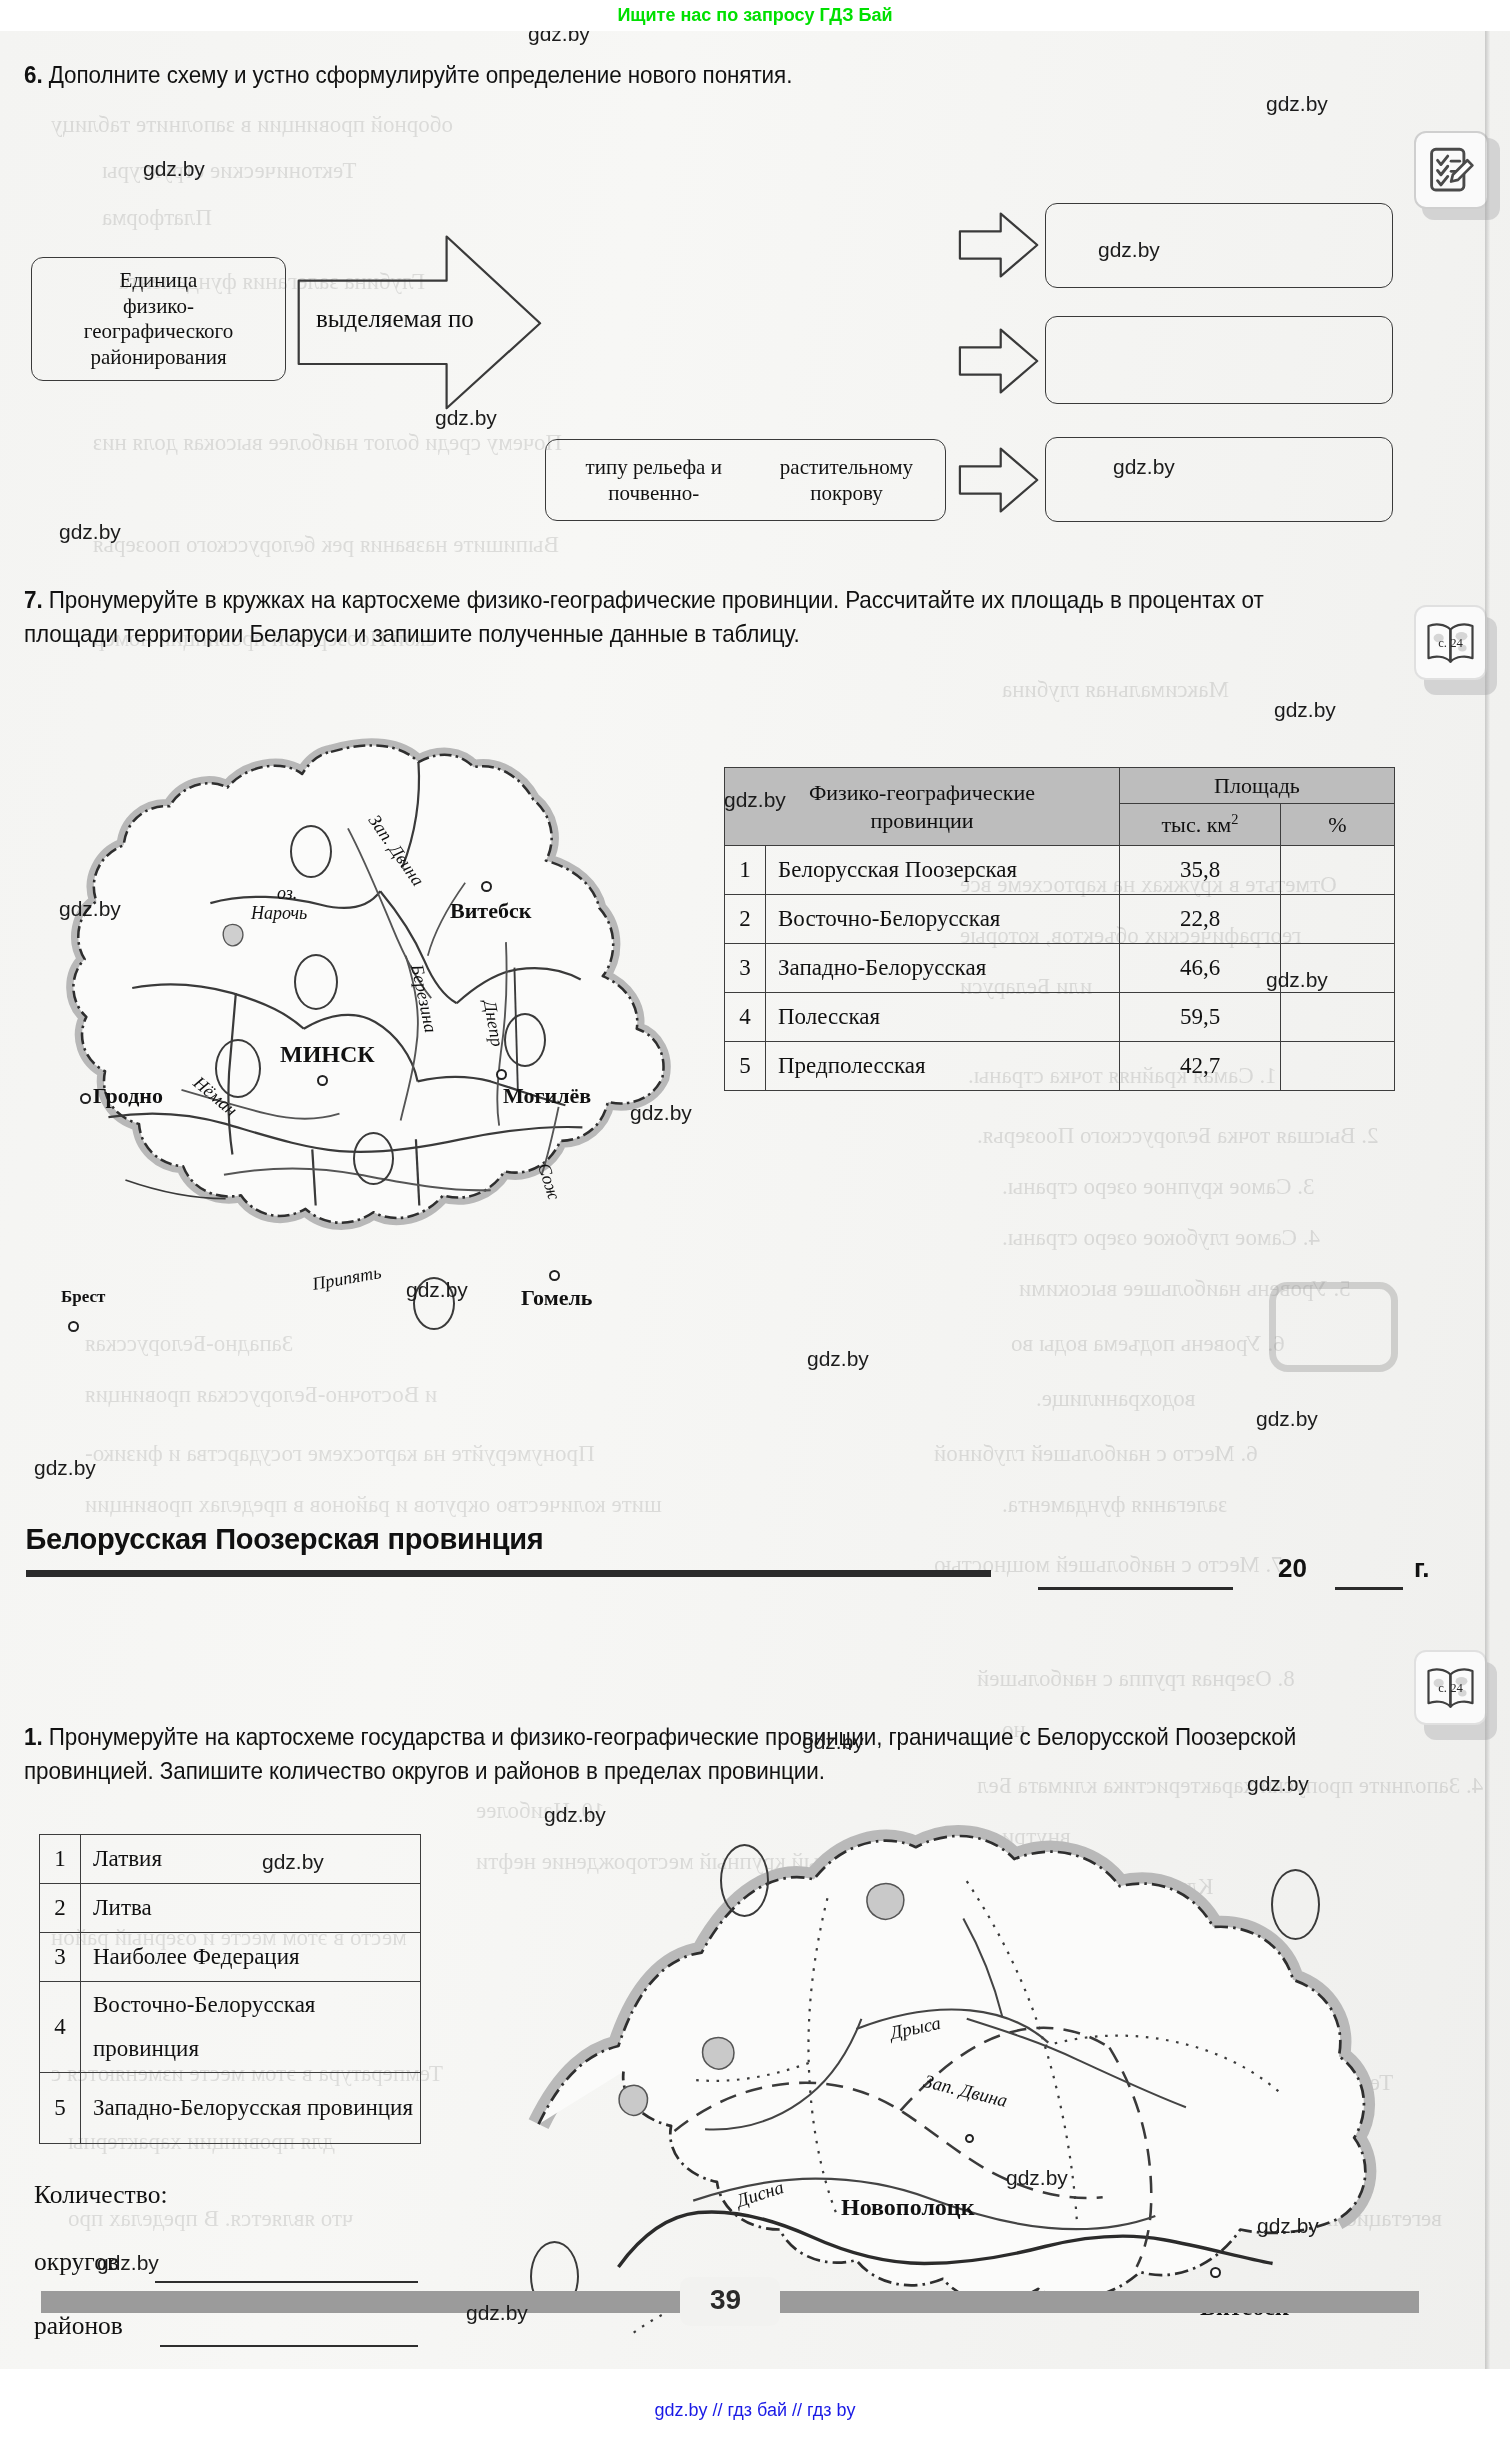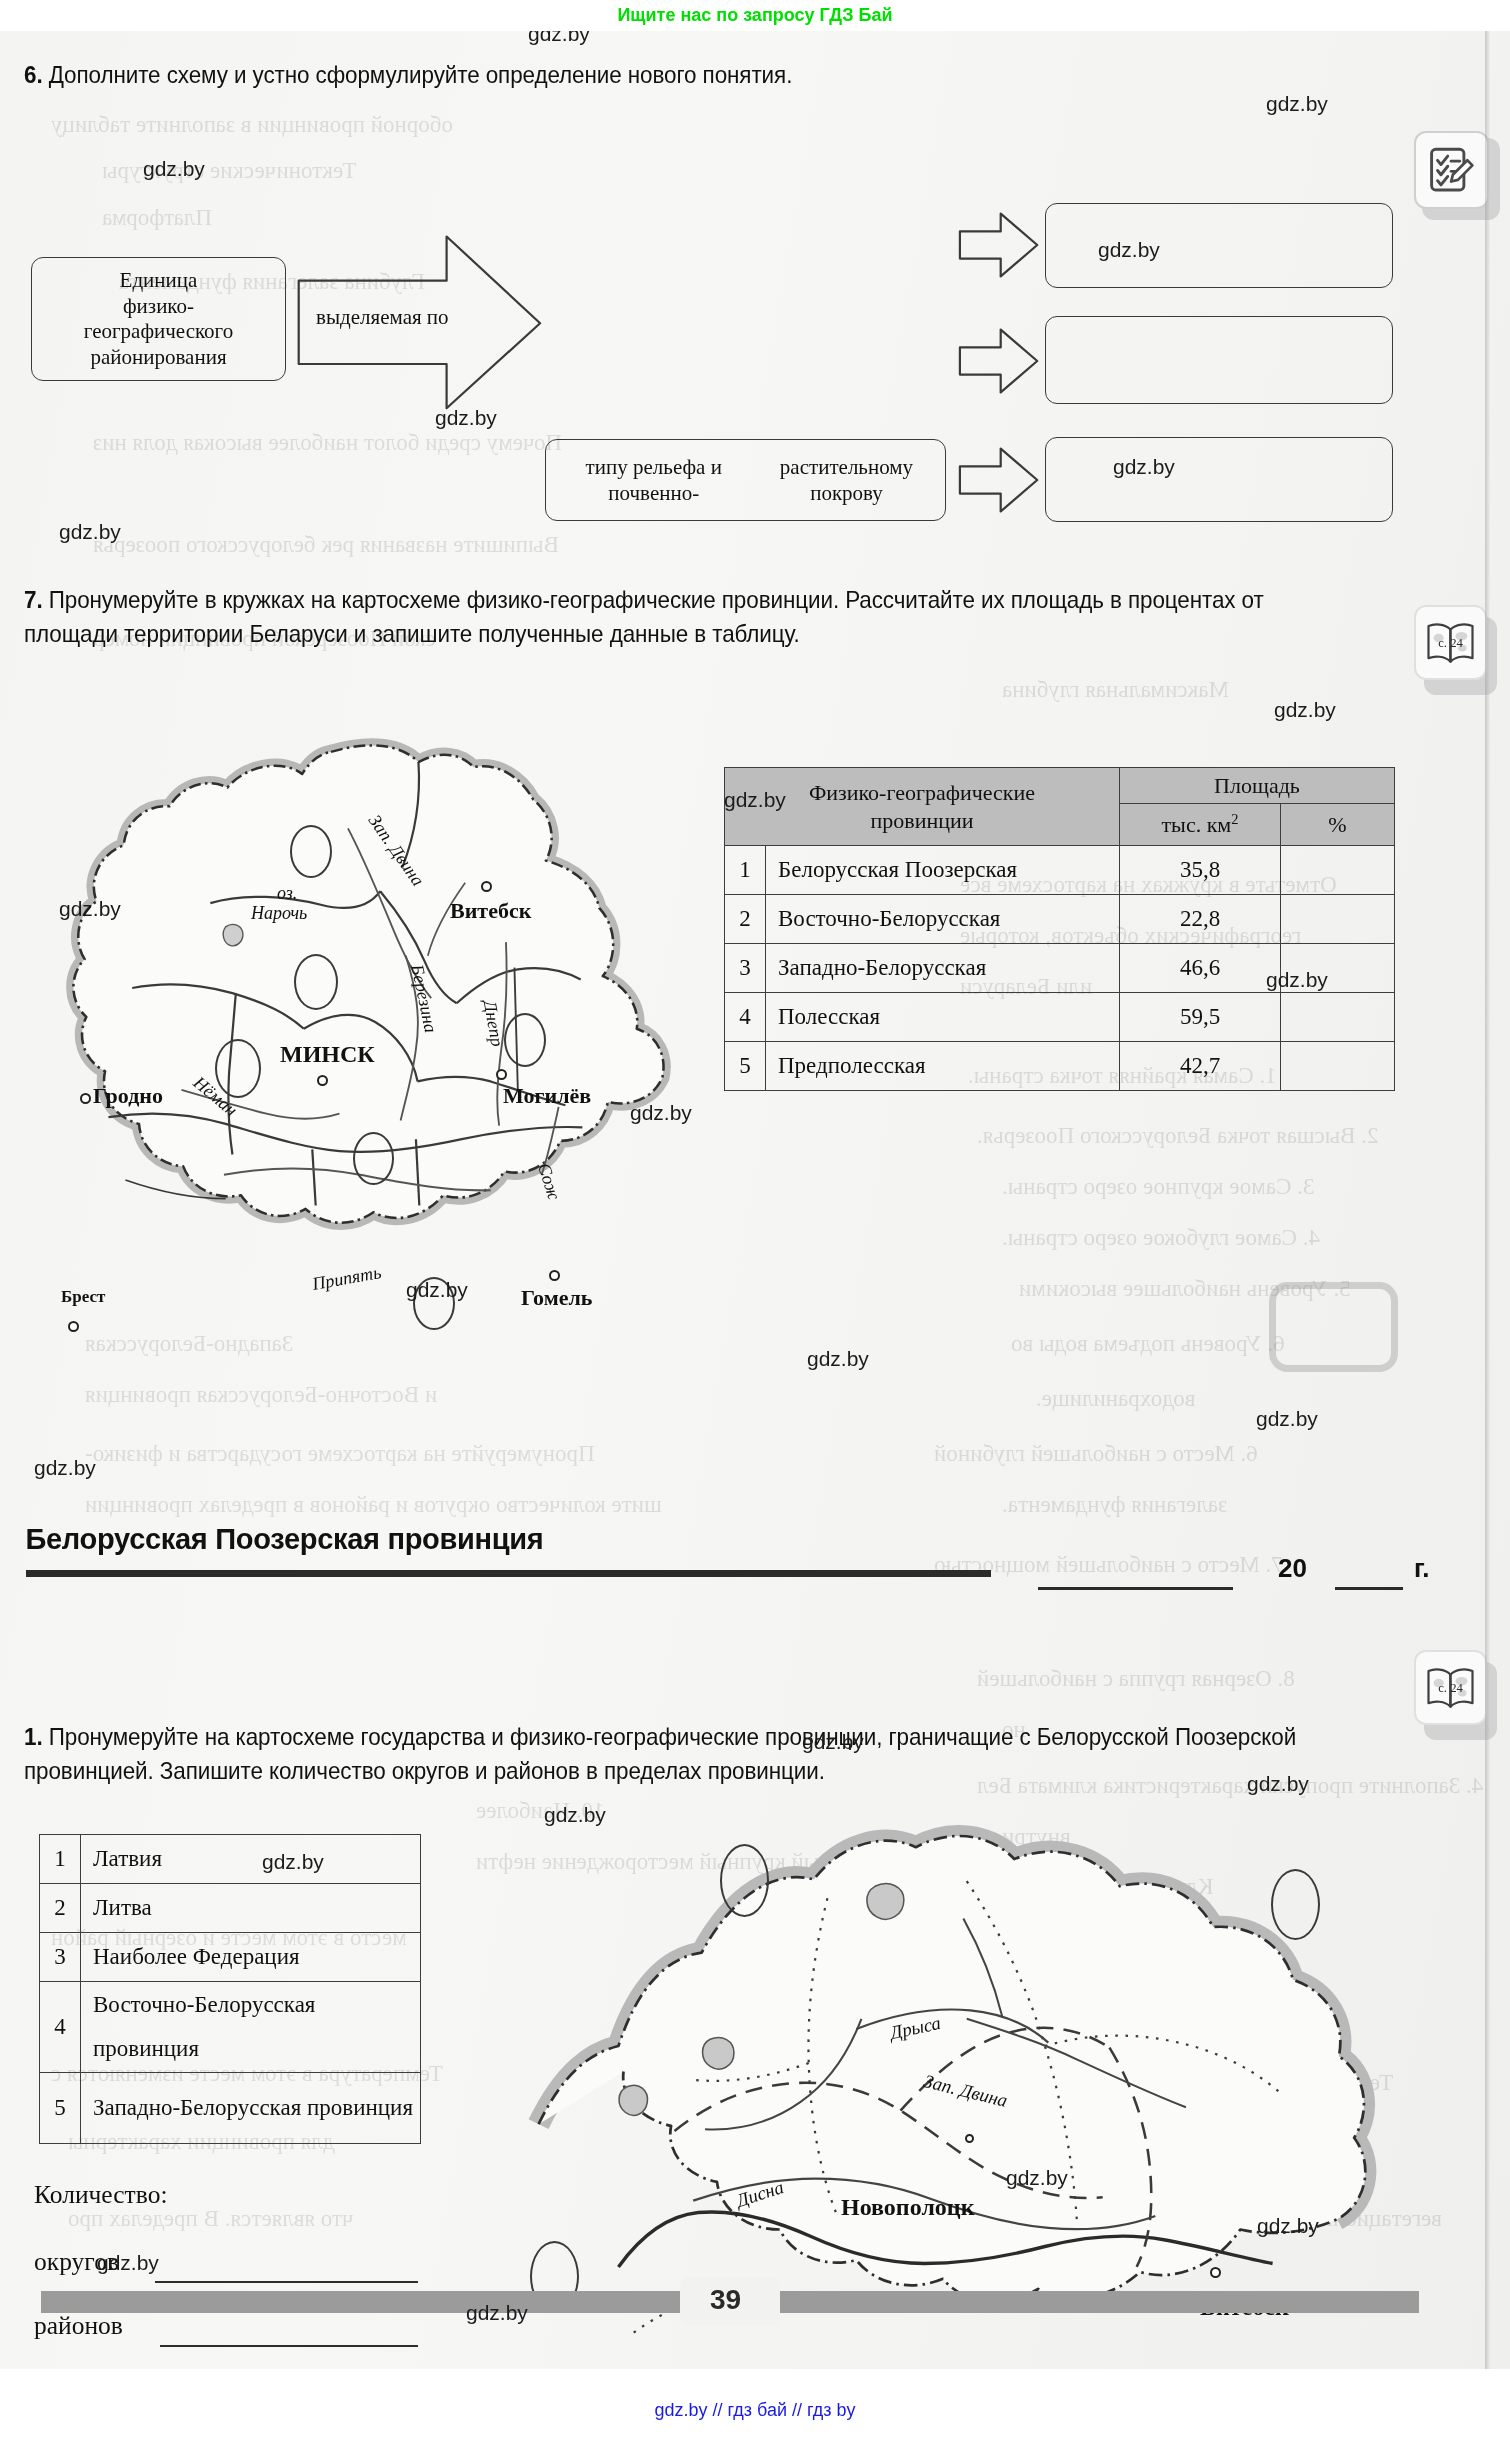--- a/index.html
+++ b/index.html
@@ -57,21 +57,21 @@
   .task-text b{ font-weight:bold; }
 
   
   .rbox{
     position:absolute; border:1.9px solid #3a3a3a; border-radius:12px;
     background:transparent; display:flex; align-items:center; justify-content:center;
     text-align:center; color:#111; font-family:"Liberation Serif", serif;
     font-size:21px; line-height:26px; padding:3.4px 6.8px;
   }
   .arrow-label{
-    position:absolute; font-family:"Liberation Serif", serif; font-size:21px; color:#111;
+    position:absolute; font-family:"Liberation Serif", serif; font-size:25px; color:#111;
   }
 
   
   .tbl{ position:absolute; border-collapse:collapse; font-family:"Liberation Serif", serif; }
   .tbl td, .tbl th{
     border:1.7px solid #3d3d3d; color:#111; font-weight:normal;
     font-family:"Liberation Serif", serif;
   }
   .hdr-cell{ background:#bdbdbd; text-align:center; font-size:22px; }
   .num-cell{ text-align:center; font-size:23px; width:41px; }

